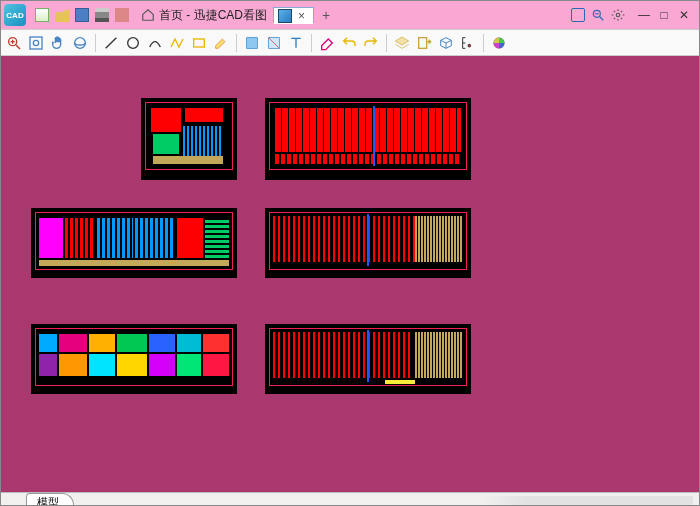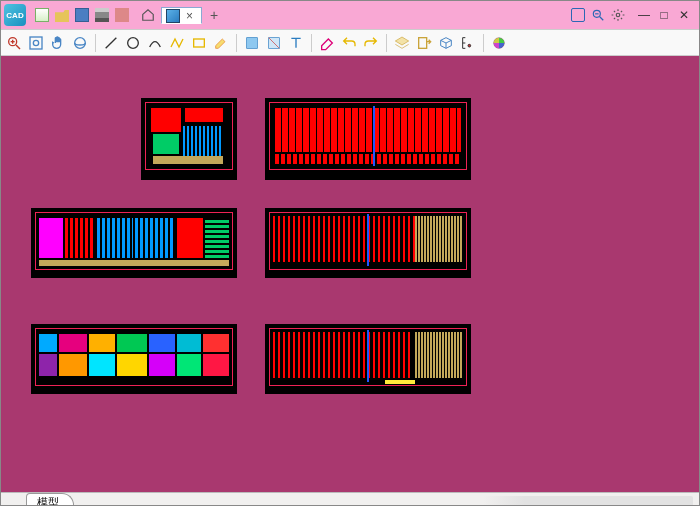--- a/index.html
+++ b/index.html
@@ -48,20 +48,21 @@
     <span class="i-new"></span>
     <span class="i-open"></span>
     <span class="i-save"></span>
     <span class="i-print"></span>
     <span class="i-close"></span>
   </div>
   <div class="hometab">
     <svg viewBox="0 0 24 24" fill="none" stroke="#555" stroke-width="2">
         <path d="M3 11 L12 3 L21 11 V21 H3 Z"></path>
       </svg>
+    <span>首页 - 迅捷CAD看图</span>
   </div>
   <div class="tab-active">
     <span class="doc-icon"></span>
     <span class="tab-close">×</span>
   </div>
   <div class="plus">+</div>
   <div class="title-right">
     <span class="ric r-mon"></span>
     <svg class="r-zoom" viewBox="0 0 24 24" fill="none" stroke="#2b68b5" stroke-width="2">
         <circle cx="10" cy="10" r="6"></circle>

